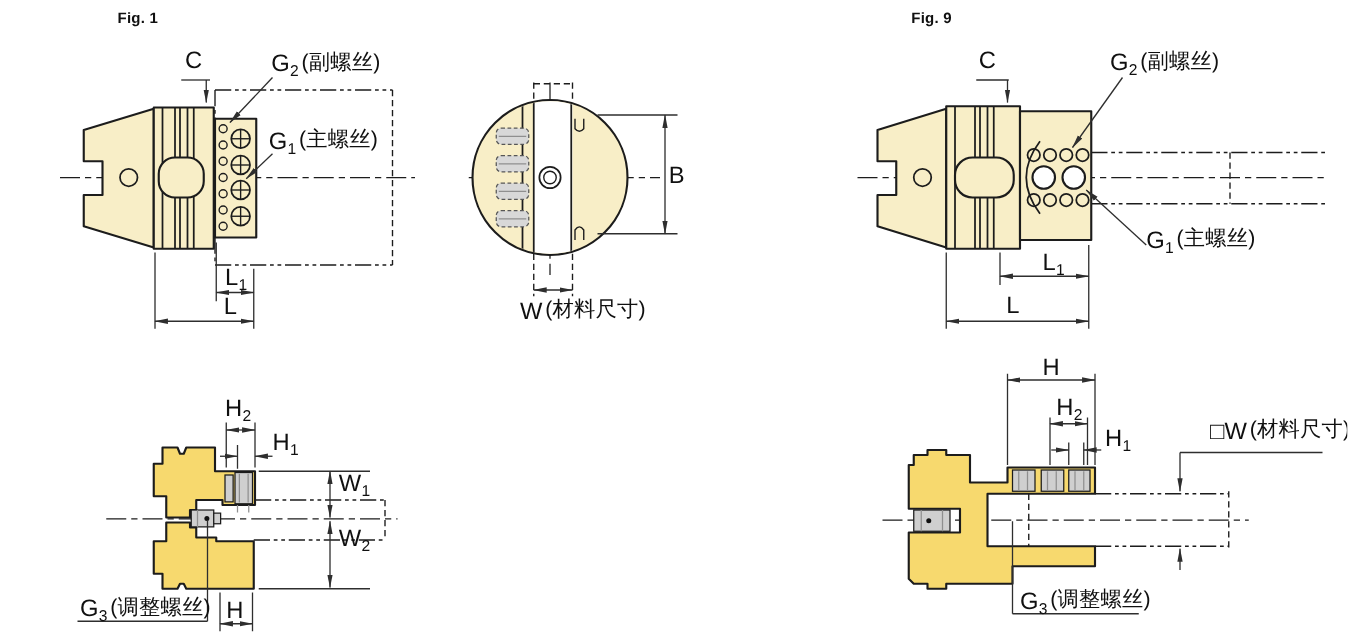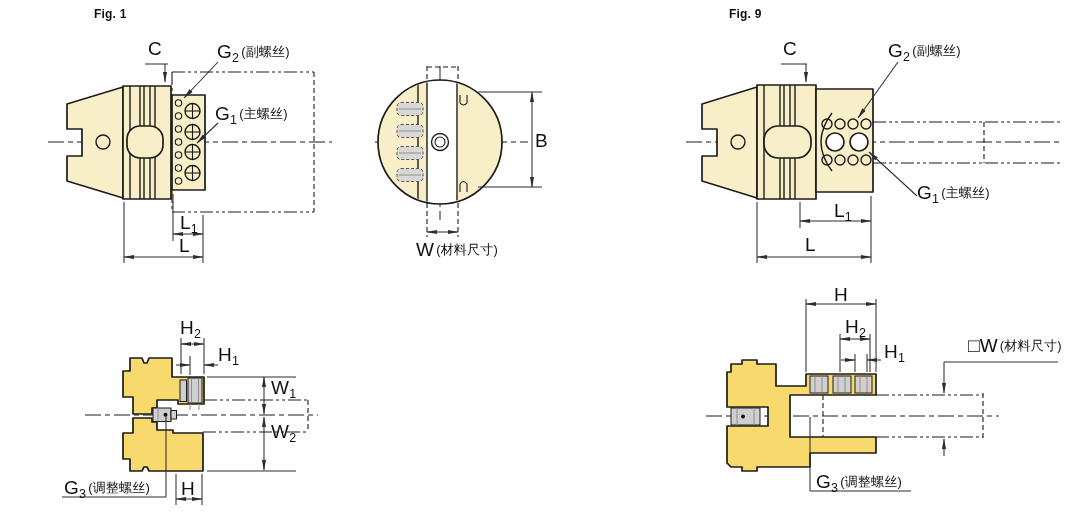--- a/index.html
+++ b/index.html
@@ -16,21 +16,21 @@
   .hid{stroke:var(--line);stroke-width:1.1;stroke-dasharray:5 3;fill:none;}
   .dim{stroke:var(--dim);stroke-width:1.05;fill:none;}
   .scr{fill:var(--gray);stroke:var(--line);stroke-width:1;}
   .scr-dash{fill:#d8d8d8;stroke:#565656;stroke-width:1;stroke-dasharray:3 2;}
   .gline{stroke:var(--gray-dark);stroke-width:1;fill:none;}
   .arrfill{fill:var(--dim);}
   .lbl{position:absolute;font-family:"Liberation Sans","DejaVu Sans",sans-serif;
        color:#101010;font-size:19px;line-height:1;white-space:nowrap;letter-spacing:.2px;}
   .fig-title{font-size:12px;font-weight:bold;margin-left:39px;}
   .sub{font-size:12.5px;position:relative;top:4px;}
-  .note{font-size:13px;position:relative;top:-2px;margin-left:2px;}
+  .note{font-size:17px;position:relative;top:-2px;margin-left:2px;}
 </style>
 </head>
 <body>
 
 <div id="stage">
 
 <svg width="1078" height="512" viewBox="0 0 1078 512">
   <defs>
     <marker id="arr" viewBox="0 0 12 6" markerWidth="11" markerHeight="5.5" refX="11.3" refY="3" orient="auto-start-reverse" markerUnits="userSpaceOnUse">
       <path class="arrfill" d="M0,0.7 L12,3 L0,5.3 Z"></path>

